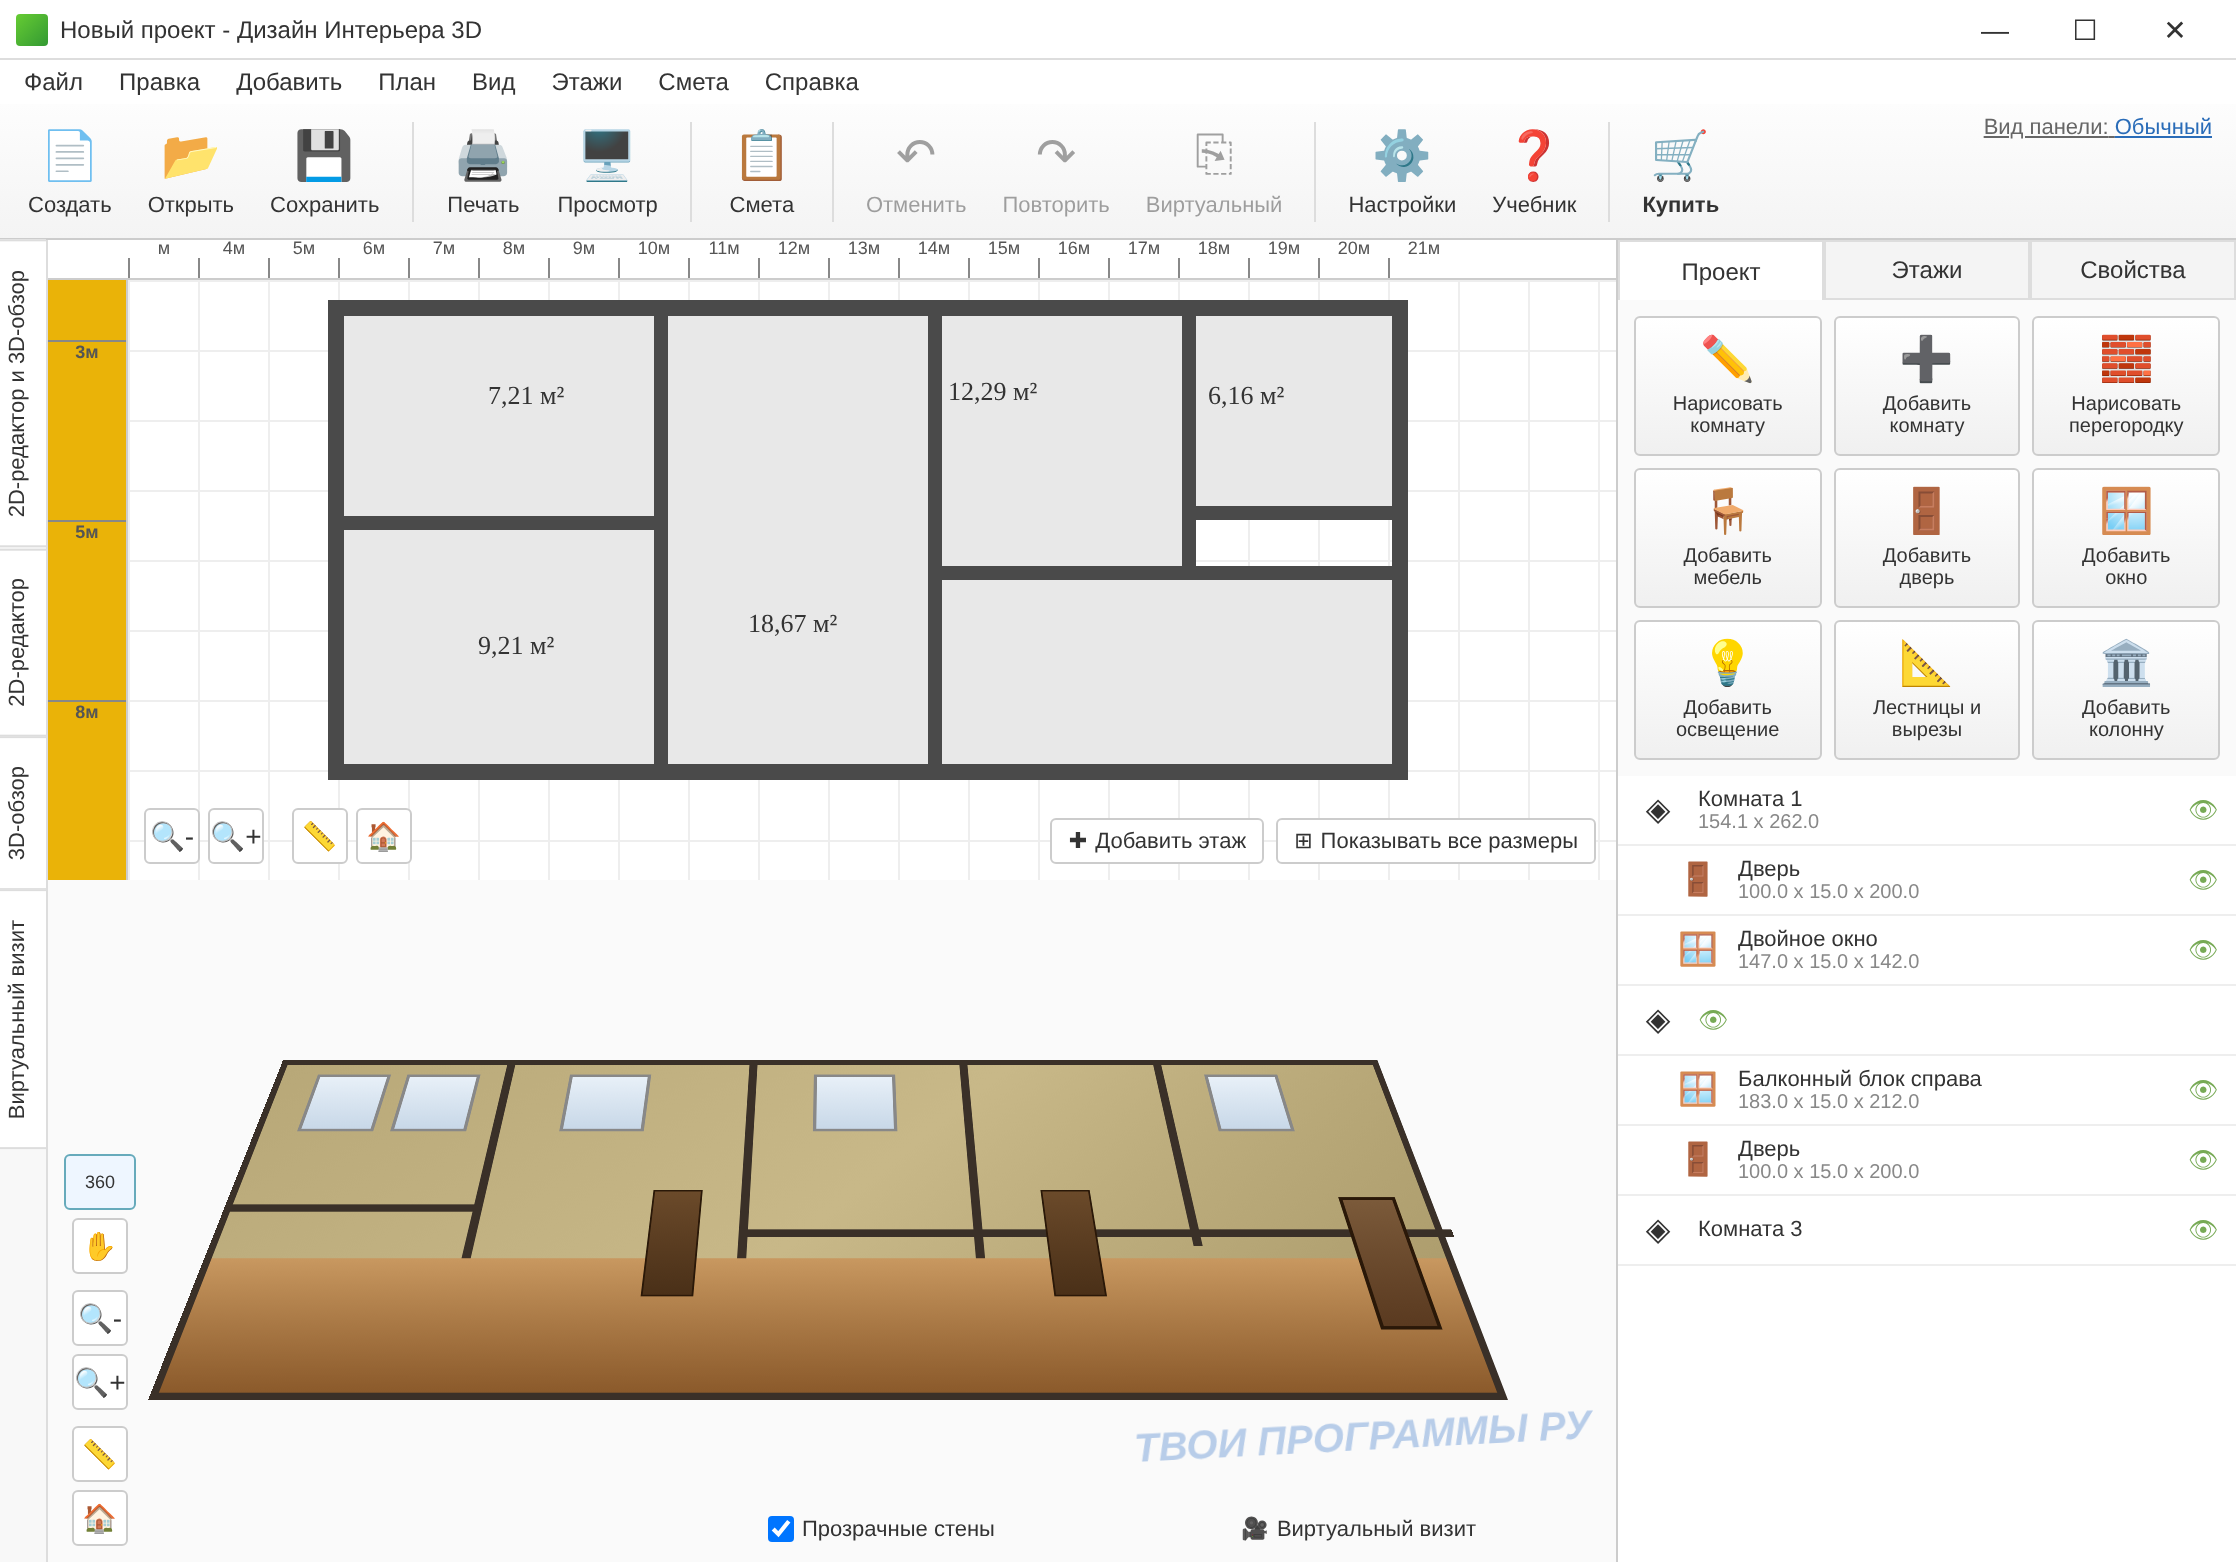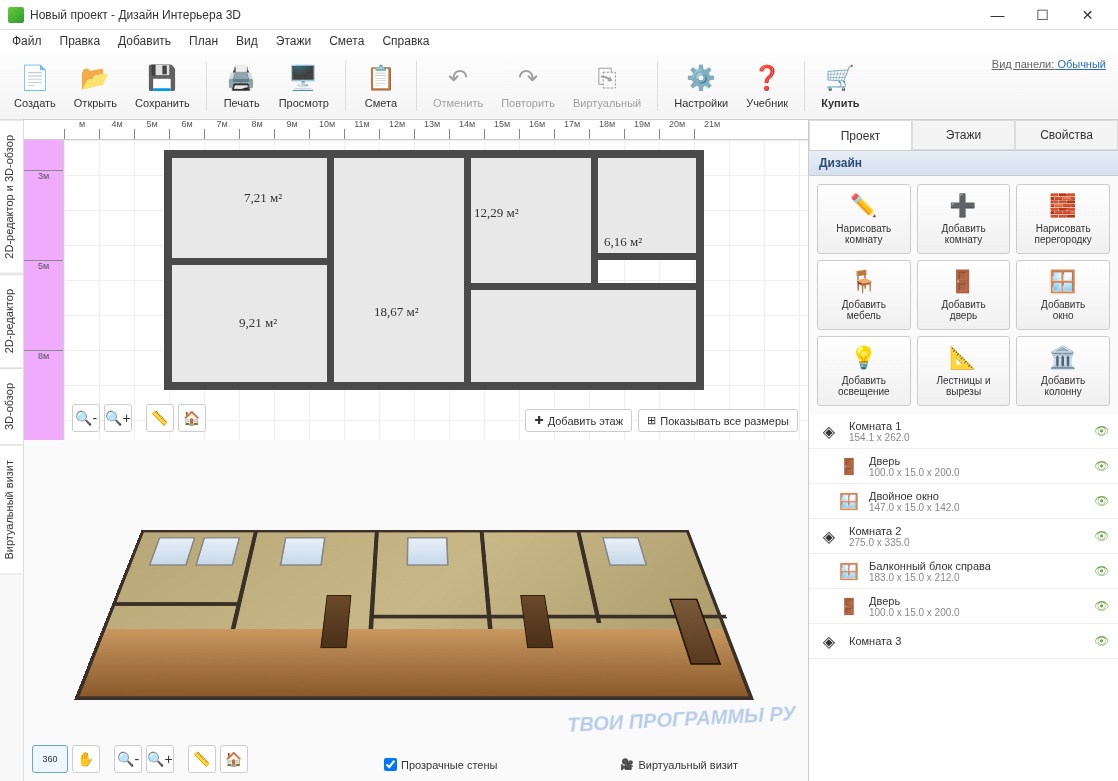--- a/index.html
+++ b/index.html
@@ -29,38 +29,38 @@
 .side-tabs { width: 24px; background: #f8f8f8; border-right: 1px solid #ddd; display: flex; flex-direction: column; }
 .side-tab { writing-mode: vertical-rl; transform: rotate(180deg); padding: 14px 3px; font-size: 11px; border-top: 1px solid #ddd; border-bottom: 1px solid #ddd; cursor: pointer; text-align: center; background: #fff; }
 .side-tab.active { background: #fff; }
 
 .center { flex: 1; display: flex; flex-direction: column; background: #fff; position: relative; }
 .ruler-h { height: 20px; background: #fff; border-bottom: 1px solid #ccc; display: flex; font-size: 9px; color: #555; align-items: flex-end; padding-left: 40px; position: relative; }
 .ruler-h span { flex: 0 0 35px; text-align: center; border-left: 1px solid #888; height: 10px; position: relative; }
 .ruler-h span::before { content: attr(data-v); position: absolute; top: -10px; left: 50%; transform: translateX(-50%); }
 
 .plan-area { height: 300px; position: relative; background: #fff; display: flex; }
-.ruler-v { width: 40px; background: #f0abfc; border-right: 1px solid #ccc; font-size: 9px; color: #555; position: relative; }
+.ruler-v { width: 40px; background: #eab308; border-right: 1px solid #ccc; font-size: 9px; color: #555; position: relative; font-weight: bold; }
 .ruler-v div { position: absolute; left: 0; right: 0; text-align: center; border-top: 1px solid #888; }
 .plan-canvas { flex: 1; position: relative; background-image: linear-gradient(#eee 1px, transparent 1px), linear-gradient(90deg, #eee 1px, transparent 1px); background-size: 35px 35px; overflow: hidden; }
 
 .floorplan { position: absolute; left: 100px; top: 10px; width: 550px; height: 250px; }
 .wall-outer { position: absolute; background: #4a4a4a; }
 .room-fill { position: absolute; background: #e8e8e8; }
 .room-label { position: absolute; font-size: 13px; color: #333; font-family: serif; }
 
 .plan-tools { position: absolute; left: 8px; bottom: 8px; display: flex; gap: 4px; align-items: center; }
 .plan-tool-btn { width: 28px; height: 28px; border: 1px solid #ccc; border-radius: 3px; background: #fff; display: flex; align-items: center; justify-content: center; cursor: pointer; font-size: 14px; }
 .floor-ctl { position: absolute; right: 10px; bottom: 8px; display: flex; gap: 6px; }
 .floor-btn { border: 1px solid #ccc; background: #fff; padding: 4px 8px; border-radius: 3px; font-size: 11px; display: flex; align-items: center; gap: 4px; cursor: pointer; }
 
 .view3d { flex: 1; position: relative; background: #fafafa; overflow: hidden; }
 .render3d { position: absolute; left: 50px; top: 10px; right: 30px; bottom: 40px; perspective: 1000px; }
 
-.view3d-tools { position: absolute; left: 8px; bottom: 8px; display: flex; gap: 4px; align-items: center; }
+.view3d-tools { position: absolute; left: 8px; bottom: 8px; display: flex; gap: 4px; align-items: center; flex-direction: column; }
 .v3d-chk { position: absolute; left: 360px; bottom: 10px; display: flex; align-items: center; gap: 4px; font-size: 11px; }
 .v3d-cam { position: absolute; right: 70px; bottom: 10px; display: flex; align-items: center; gap: 4px; font-size: 11px; }
 
 .right-panel { width: 310px; border-left: 1px solid #ccc; background: #fafafa; display: flex; flex-direction: column; }
 .rtabs { display: flex; height: 30px; background: #f0f0f0; }
 .rtab { flex: 1; display: flex; align-items: center; justify-content: center; border: 1px solid #ddd; font-size: 12px; cursor: pointer; background: #f4f4f4; }
 .rtab.active { background: #fff; border-bottom: none; font-weight: 500; }
 
 .section-hdr { background: linear-gradient(#e8eef7,#d5e0ee); padding: 5px 10px; font-size: 12px; font-weight: 600; color: #2a4d7a; border-top: 1px solid #ccc; border-bottom: 1px solid #ccc; display: flex; justify-content: space-between; align-items: center; }
 .section-hdr .link { font-weight: normal; font-size: 11px; color: #2a6cb8; cursor: pointer; }
@@ -228,22 +228,22 @@
 
           <div class="wall-outer" style="left:163px;top:8px;width:7px;height:224px"></div>
           <div class="wall-outer" style="left:300px;top:8px;width:7px;height:224px"></div>
           <div class="wall-outer" style="left:427px;top:8px;width:7px;height:130px"></div>
           <div class="wall-outer" style="left:8px;top:108px;width:155px;height:7px"></div>
           <div class="wall-outer" style="left:307px;top:133px;width:225px;height:7px"></div>
           <div class="wall-outer" style="left:427px;top:103px;width:105px;height:7px"></div>
           <div id="room-labels">
               <div class="room-label" style="left: 80px; top: 40px;">7,21 м²</div>
               <div class="room-label" style="left: 210px; top: 110px; margin-top: 44px;">18,67 м²</div>
-              <div class="room-label" style="left: 310px; top: 55px; text-align: center;">12,29 м²</div>
-              <div class="room-label" style="left: 440px; top: 40px; margin-top: 44px;">6,16 м²</div>
+              <div class="room-label" style="left: 310px; top: 38px; text-align: center;">12,29 м²</div>
+              <div class="room-label" style="left: 440px; top: 40px;">6,16 м²</div>
               <div class="room-label" style="left: 75px; top: 165px;">9,21 м²</div>
             </div>
         </div>
         <div class="plan-tools">
           <div class="plan-tool-btn">🔍-</div>
           <div class="plan-tool-btn">🔍+</div>
           <div style="width:6px"></div>
           <div class="plan-tool-btn">📏</div>
           <div class="plan-tool-btn">🏠</div>
         </div>
@@ -307,23 +307,20 @@
       <div class="watermark">ТВОИ ПРОГРАММЫ РУ</div>
     </div>
   </div>
 
   <div class="right-panel">
     <div class="rtabs" id="rtabs">
         <div class="rtab active">Проект</div>
         <div class="rtab">Этажи</div>
         <div class="rtab">Свойства</div>
       </div>
-    <div class="section-hdr">
-        <span>Дизайн</span>
-      </div>
     <div class="design-grid" id="design-grid">
         <div class="design-btn">
           <div class="dicon">✏️</div>
           <div>Нарисовать<br>комнату</div>
         </div>
         <div class="design-btn">
           <div class="dicon">➕</div>
           <div>Добавить<br>комнату</div>
         </div>
         <div class="design-btn">
@@ -375,24 +372,20 @@
         <div class="obj-item child">
           <div class="obj-icon">🪟</div>
           <div class="obj-info">
             <div class="obj-name">Двойное окно</div>
             <div class="obj-dims">147.0 x 15.0 x 142.0</div>
           </div>
           <div class="obj-eye">👁</div>
         </div>
         <div class="obj-item">
           <div class="obj-icon">◈</div>
-          <div class="obj-info">
-            <div class="obj-name">Комната 2</div>
-            <div class="obj-dims">275.0 x 335.0</div>
-          </div>
           <div class="obj-eye">👁</div>
         </div>
         <div class="obj-item child">
           <div class="obj-icon">🪟</div>
           <div class="obj-info">
             <div class="obj-name">Балконный блок справа</div>
             <div class="obj-dims">183.0 x 15.0 x 212.0</div>
           </div>
           <div class="obj-eye">👁</div>
         </div>

